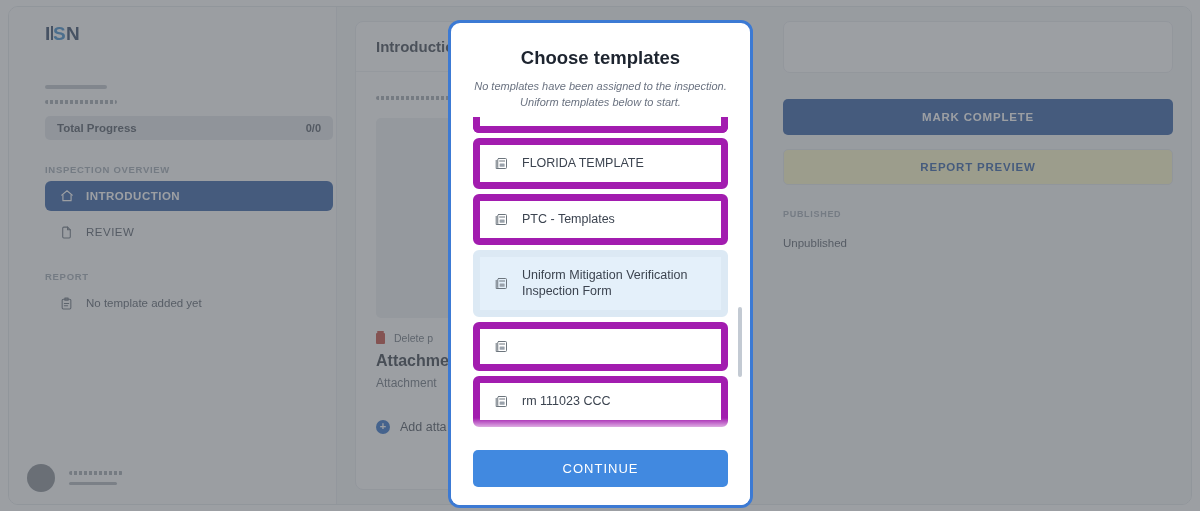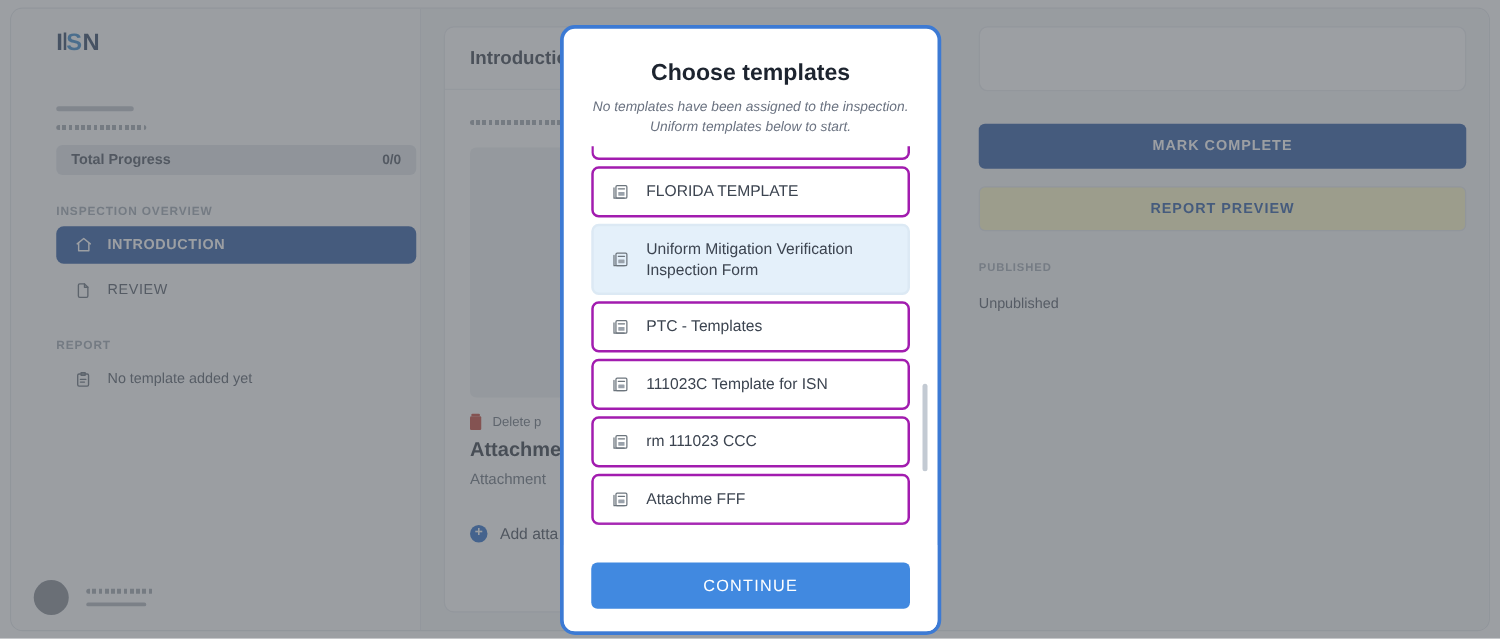--- a/index.html
+++ b/index.html
@@ -251,21 +251,21 @@
     overflow: hidden;
     position: relative;
     padding: 0 22px;
   }
   .list-inner {
     position: relative;
     margin-top: -16px;
   }
   .tpl-item {
     min-height: 40px;
-    border: 2px solid #a21caf;
+    border: 7px solid #a21caf;
     border-radius: 6px;
     background: #ffffff;
     display: flex;
     align-items: center;
     gap: 13px;
     padding: 10px 14px;
     margin-bottom: 5px;
     font-size: 12.5px;
     color: #3c4450;
     line-height: 1.35;
@@ -435,52 +435,51 @@
             <span class="tpl-ico">
               <svg width="15" height="15" viewBox="0 0 24 24" fill="none" stroke="#6c757d" stroke-width="1.6" stroke-linecap="round" stroke-linejoin="round">
                 <rect x="6" y="4" width="14" height="16" rx="1.6"></rect>
                 <path d="M3.5 7v13h13"></path>
                 <rect x="9" y="12" width="8" height="5" rx="0.8" fill="#9aa2ab" stroke="none"></rect>
                 <path d="M9 8h8"></path>
               </svg>
             </span>
             <span class="tpl-label">FLORIDA TEMPLATE</span>
           </div>
+          <div class="tpl-item">
+            <span class="tpl-ico">
+              <svg width="15" height="15" viewBox="0 0 24 24" fill="none" stroke="#6c757d" stroke-width="1.6" stroke-linecap="round" stroke-linejoin="round">
+                <rect x="6" y="4" width="14" height="16" rx="1.6"></rect>
+                <path d="M3.5 7v13h13"></path>
+                <rect x="9" y="12" width="8" height="5" rx="0.8" fill="#9aa2ab" stroke="none"></rect>
+                <path d="M9 8h8"></path>
+              </svg>
+            </span>
+            <span class="tpl-label">PTC - Templates</span>
+          </div>
           <div class="tpl-item selected">
             <span class="tpl-ico">
               <svg width="15" height="15" viewBox="0 0 24 24" fill="none" stroke="#6c757d" stroke-width="1.6" stroke-linecap="round" stroke-linejoin="round">
                 <rect x="6" y="4" width="14" height="16" rx="1.6"></rect>
                 <path d="M3.5 7v13h13"></path>
                 <rect x="9" y="12" width="8" height="5" rx="0.8" fill="#9aa2ab" stroke="none"></rect>
                 <path d="M9 8h8"></path>
               </svg>
             </span>
             <span class="tpl-label">Uniform Mitigation Verification Inspection Form</span>
           </div>
           <div class="tpl-item">
             <span class="tpl-ico">
               <svg width="15" height="15" viewBox="0 0 24 24" fill="none" stroke="#6c757d" stroke-width="1.6" stroke-linecap="round" stroke-linejoin="round">
                 <rect x="6" y="4" width="14" height="16" rx="1.6"></rect>
                 <path d="M3.5 7v13h13"></path>
                 <rect x="9" y="12" width="8" height="5" rx="0.8" fill="#9aa2ab" stroke="none"></rect>
                 <path d="M9 8h8"></path>
               </svg>
             </span>
-            <span class="tpl-label">PTC - Templates</span>
-          </div>
-          <div class="tpl-item">
-            <span class="tpl-ico">
-              <svg width="15" height="15" viewBox="0 0 24 24" fill="none" stroke="#6c757d" stroke-width="1.6" stroke-linecap="round" stroke-linejoin="round">
-                <rect x="6" y="4" width="14" height="16" rx="1.6"></rect>
-                <path d="M3.5 7v13h13"></path>
-                <rect x="9" y="12" width="8" height="5" rx="0.8" fill="#9aa2ab" stroke="none"></rect>
-                <path d="M9 8h8"></path>
-              </svg>
-            </span>
-            <span class="tpl-label">111023C Template for ISN</span>
           </div>
           <div class="tpl-item">
             <span class="tpl-ico">
               <svg width="15" height="15" viewBox="0 0 24 24" fill="none" stroke="#6c757d" stroke-width="1.6" stroke-linecap="round" stroke-linejoin="round">
                 <rect x="6" y="4" width="14" height="16" rx="1.6"></rect>
                 <path d="M3.5 7v13h13"></path>
                 <rect x="9" y="12" width="8" height="5" rx="0.8" fill="#9aa2ab" stroke="none"></rect>
                 <path d="M9 8h8"></path>
               </svg>
             </span>

